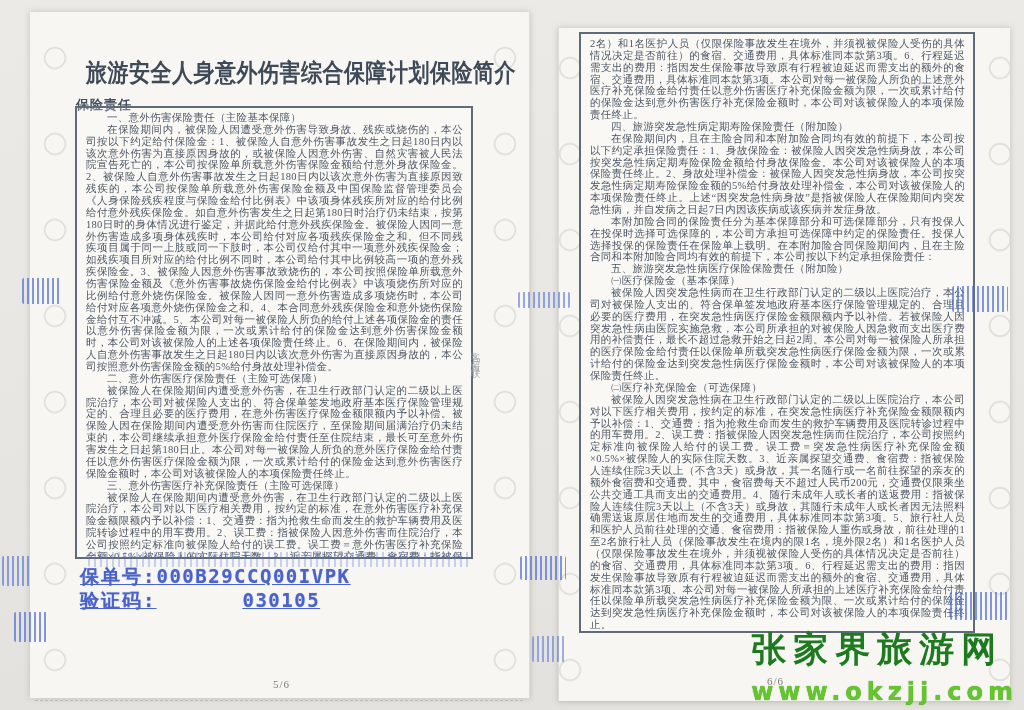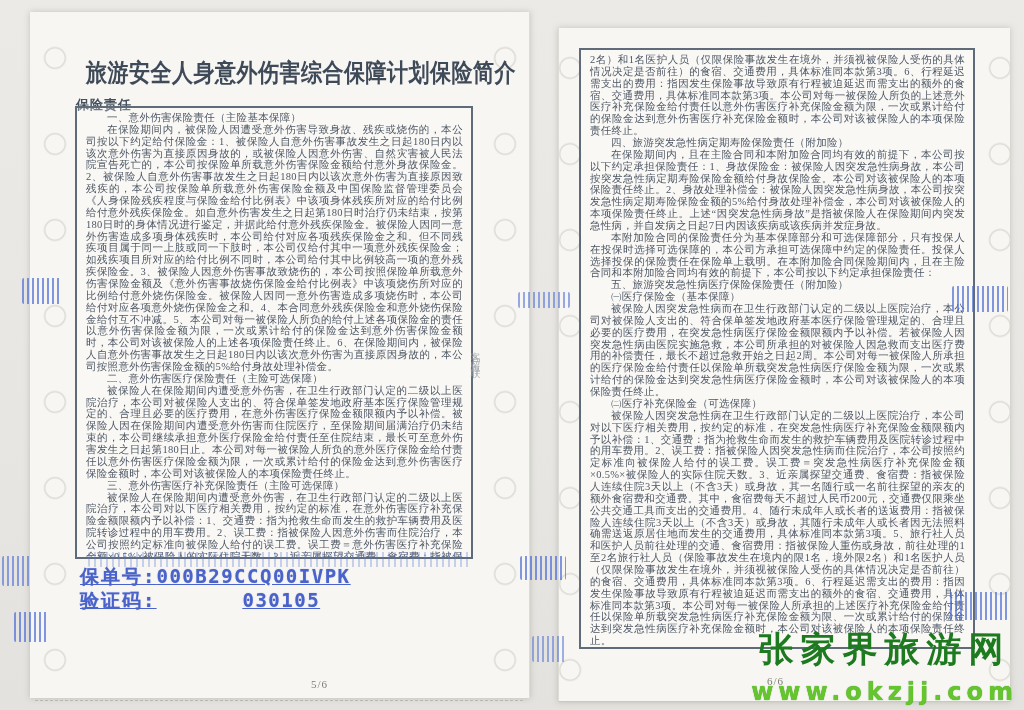--- a/index.html
+++ b/index.html
@@ -27,49 +27,49 @@
                font-size:21px; font-weight:700; color:#3f4a58; letter-spacing:.5px;
                transform:scaleY(1.18); transform-origin:top left; white-space:nowrap; }
   .sec-head  { position:absolute; left:46px; top:84px; font-size:13px; font-weight:700;
                color:#45505e; letter-spacing:1px; }
   .textbox   { position:absolute; border:2px solid #5f6b79; background:rgba(255,255,255,.25);
                padding:4px 8px 4px 9px; overflow:hidden;
                color:#4d5664; text-align:justify; }
   .textbox p { text-indent:2em; font-size:10.5px; line-height:1.13; letter-spacing:.3px; }
   .textbox p.cont { text-indent:0; }
   .box-left  { left:45px; top:94px; width:398px; height:453px; }
-  .box-right { left:20px; top:20px;  width:396px; height:601px; }
+  .box-right { left:20px; top:4px;  width:396px; height:601px; }
 
   
   .stamp { position:absolute; left:50px; top:552px; width:360px;
            font-family:"DejaVu Sans Mono","Liberation Mono",monospace;
            color:#4a63cb; font-weight:700; text-shadow:0 0 1px rgba(74,99,203,.55);
            filter:blur(.2px);text-decoration:underline; }
   .stamp-row { display:flex; font-size:19px; letter-spacing:1px; line-height:24px; }
   .stamp-row .lbl { letter-spacing:2px; }
   .stamp-row .val { letter-spacing:1.5px; }
   .verify-val { margin-left:86px; }
   .stamp-band { position:absolute; left:58px; top:540px; width:384px; height:15px;
                 background:repeating-linear-gradient(90deg, rgba(86,116,216,.55) 0 2px,
                            rgba(86,116,216,0) 2px 6px);
                 filter:blur(.6px); opacity:.55; border-radius:2px; }
 
   .pagenum { position:absolute; font-size:11px; color:#7d7d78; letter-spacing:1px;
              font-family:"Liberation Serif",serif; }
-  .pn-left  { left:243px; top:666px;margin-left:38px; }
+  .pn-left  { left:243px; top:666px; }
   .pn-right { left:208px; top:647px; }
 
   .edge-label { position:absolute; left:438px; top:332px; writing-mode:vertical-rl;
                 font-size:10px; color:#9aa0a8; letter-spacing:4px; opacity:.85; }
 
   .dashed-line { position:absolute; left:35px; top:700px; width:488px;
                  border-top:1px dashed #b9b8b2; }
 
   
-  .watermark { position:absolute; right:6px; bottom:6px; text-align:center; line-height:1; }
+  .watermark { position:absolute; right:6px; bottom:6px; text-align:left; line-height:1; }
   .wm-name { font-family:"Liberation Serif","DejaVu Serif",serif; font-weight:700;
              font-size:35px; color:#1d7a1e; letter-spacing:7px; white-space:nowrap; }
   .wm-url  { margin-top:13px; font-family:"DejaVu Sans","Liberation Sans",sans-serif;
              font-weight:700; font-size:24px; color:#64c52c; letter-spacing:5px;
              text-shadow:0 0 1px #2e8b12; white-space:nowrap; }
 
   
   .smudge { position:absolute; border-radius:2px;
             background:repeating-linear-gradient(90deg, rgba(72,106,214,.85) 0 2px,
                        rgba(72,106,214,0) 2px 5px);

